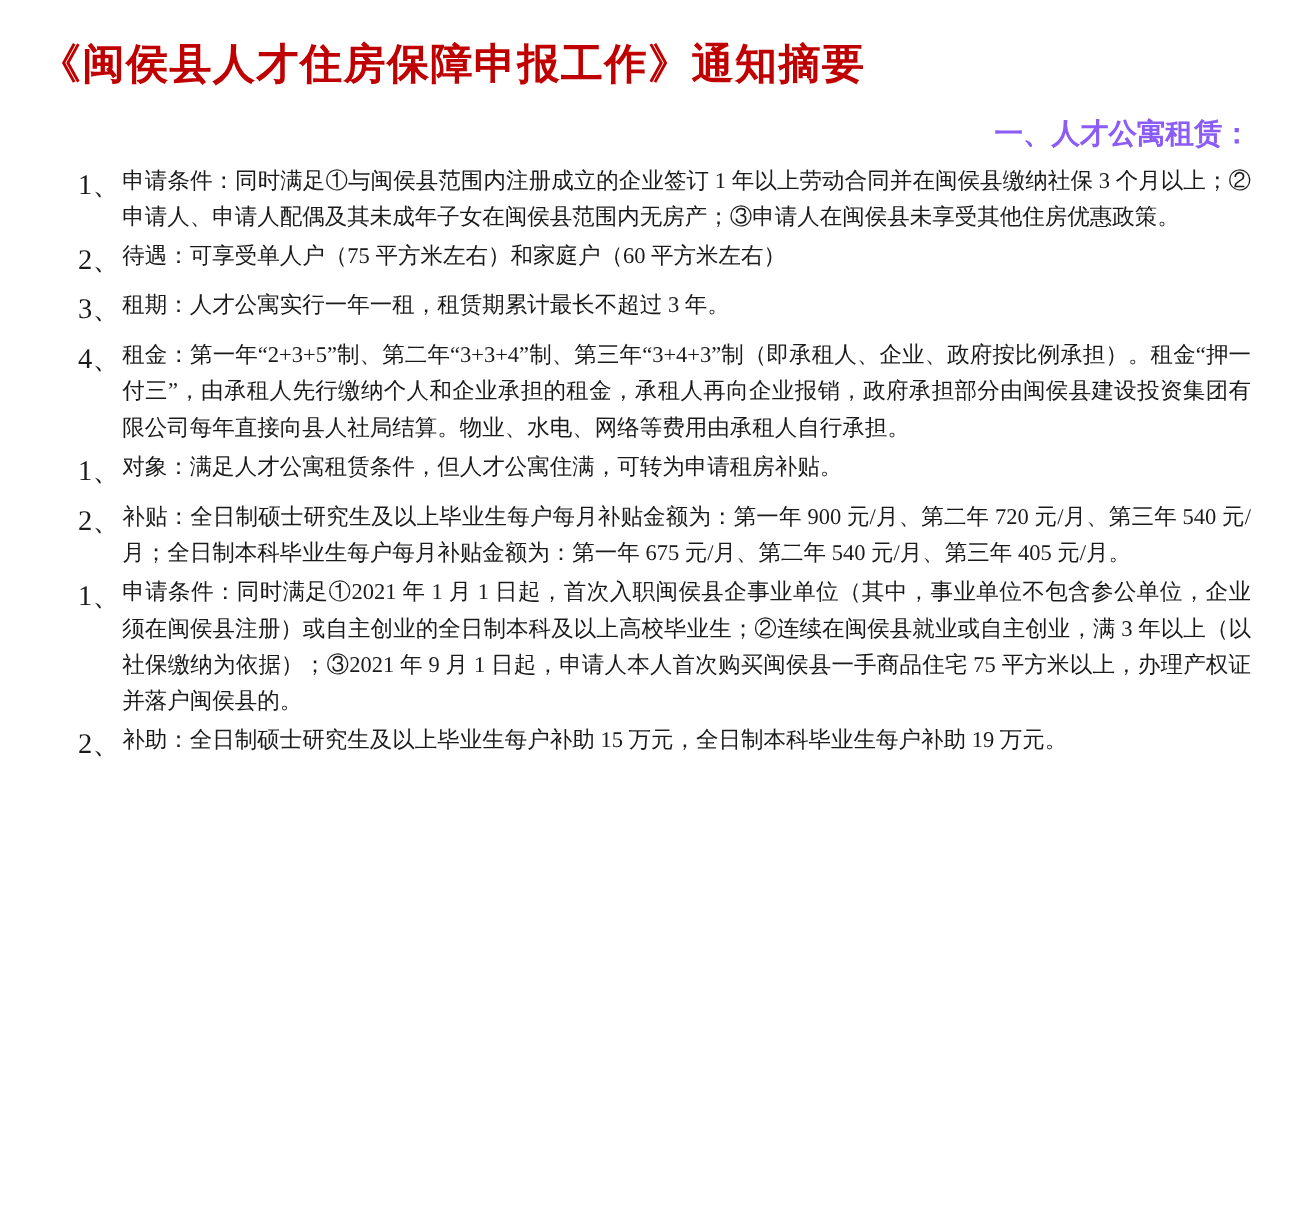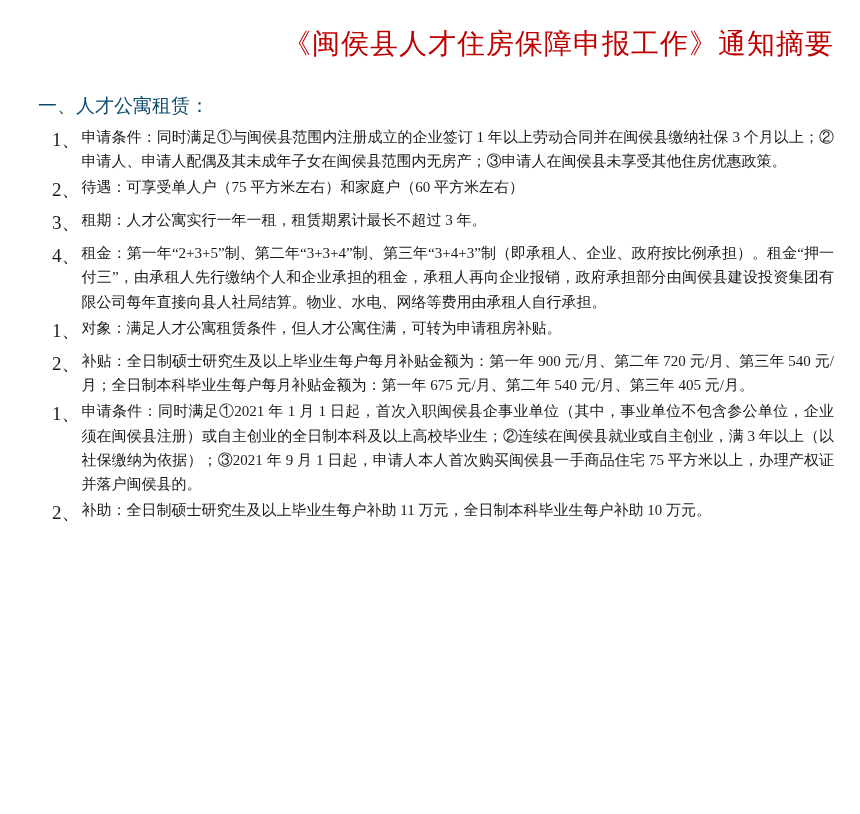--- a/index.html
+++ b/index.html
@@ -15,34 +15,35 @@
     overflow: hidden;
   }
   .page {
     width: 860px;
     height: 814px;
     box-sizing: border-box;
     padding: 18px 26px 10px 26px;
     position: relative;
   }
   .doc-title {
-    text-align: right;
+    text-align: left;
     color: #c00000;
     font-size: 28px;
-    font-weight: normal;
+    font-weight: bold;
     letter-spacing: 1px;
-    margin: 8px 0 30px 0;
+    margin: 8px 0 14px 0;
     line-height: 1.3;
   }
   .section-heading {
-    color: #0c4a6e;
+    color: #8b5cf6;
     font-size: 19px;
-    font-weight: normal;
+    font-weight: bold;
     margin: 4px 0 4px 12px;
     line-height: 1.5;
+    text-align: right;
   }
   .item {
     display: flex;
     align-items: flex-start;
     margin: 0 0 2px 0;
     padding-left: 26px;
   }
   .item-num {
     flex: 0 0 auto;
     font-size: 19px;
@@ -104,17 +105,17 @@
 
   <div class="section">
 
     <div class="item">
       <span class="item-num">1、</span>
       <span class="item-body">申请条件：同时满足①2021 年 1 月 1 日起，首次入职闽侯县企事业单位（其中，事业单位不包含参公单位，企业须在闽侯县注册）或自主创业的全日制本科及以上高校毕业生；②连续在闽侯县就业或自主创业，满 3 年以上（以社保缴纳为依据）；③2021 年 9 月 1 日起，申请人本人首次购买闽侯县一手商品住宅 75 平方米以上，办理产权证并落户闽侯县的。</span>
     </div>
 
     <div class="item">
       <span class="item-num">2、</span>
-      <span class="item-body">补助：全日制硕士研究生及以上毕业生每户补助 11 万元，全日制本科毕业生每户补助 10 万元。</span>
+      <span class="item-body">补助：全日制硕士研究生及以上毕业生每户补助 15 万元，全日制本科毕业生每户补助 19 万元。</span>
     </div>
   </div>
 
 </div>
 
 </body></html>

